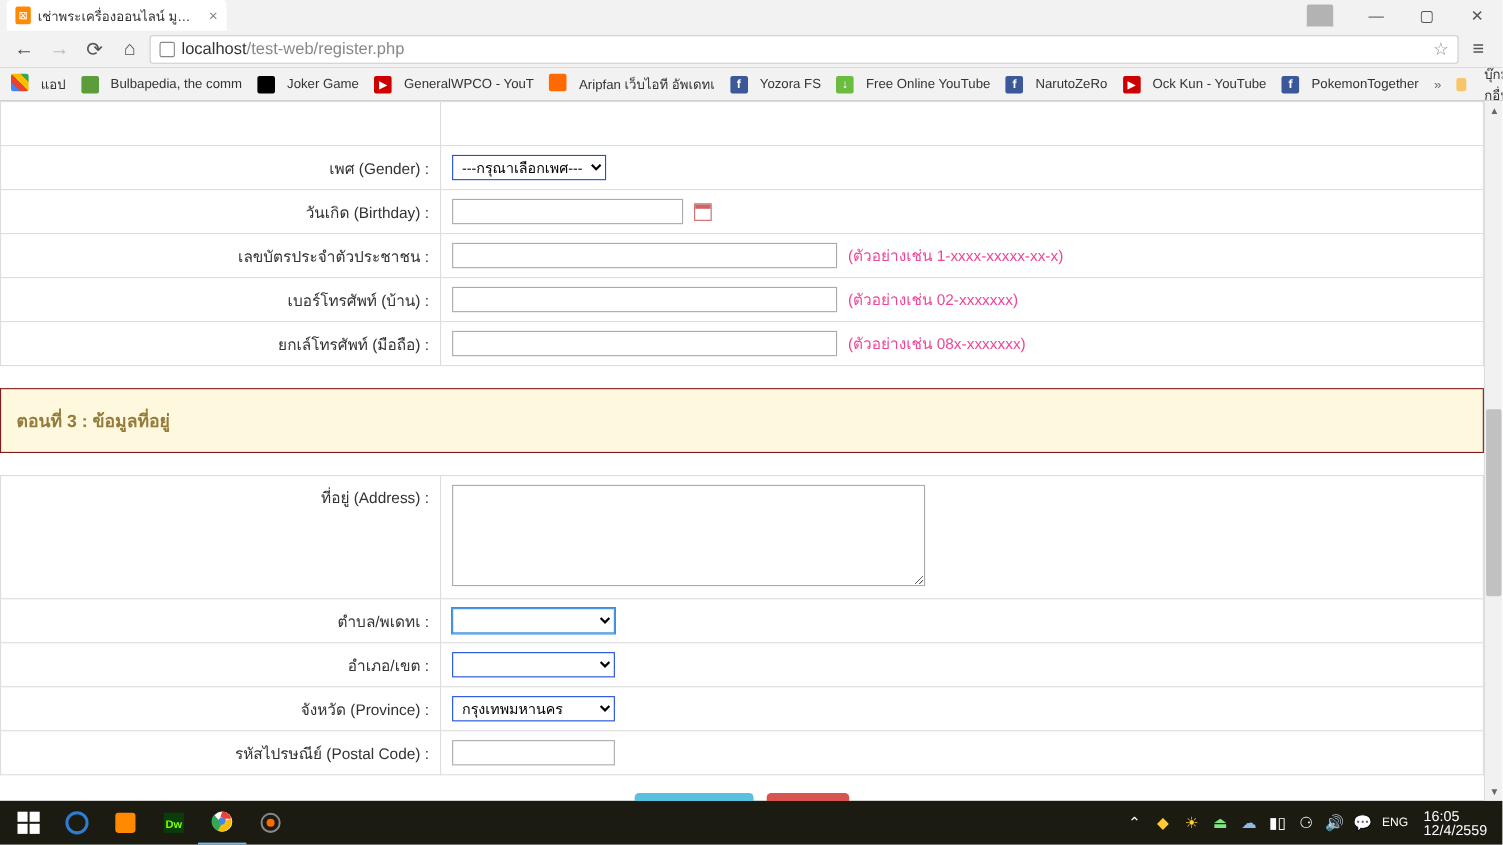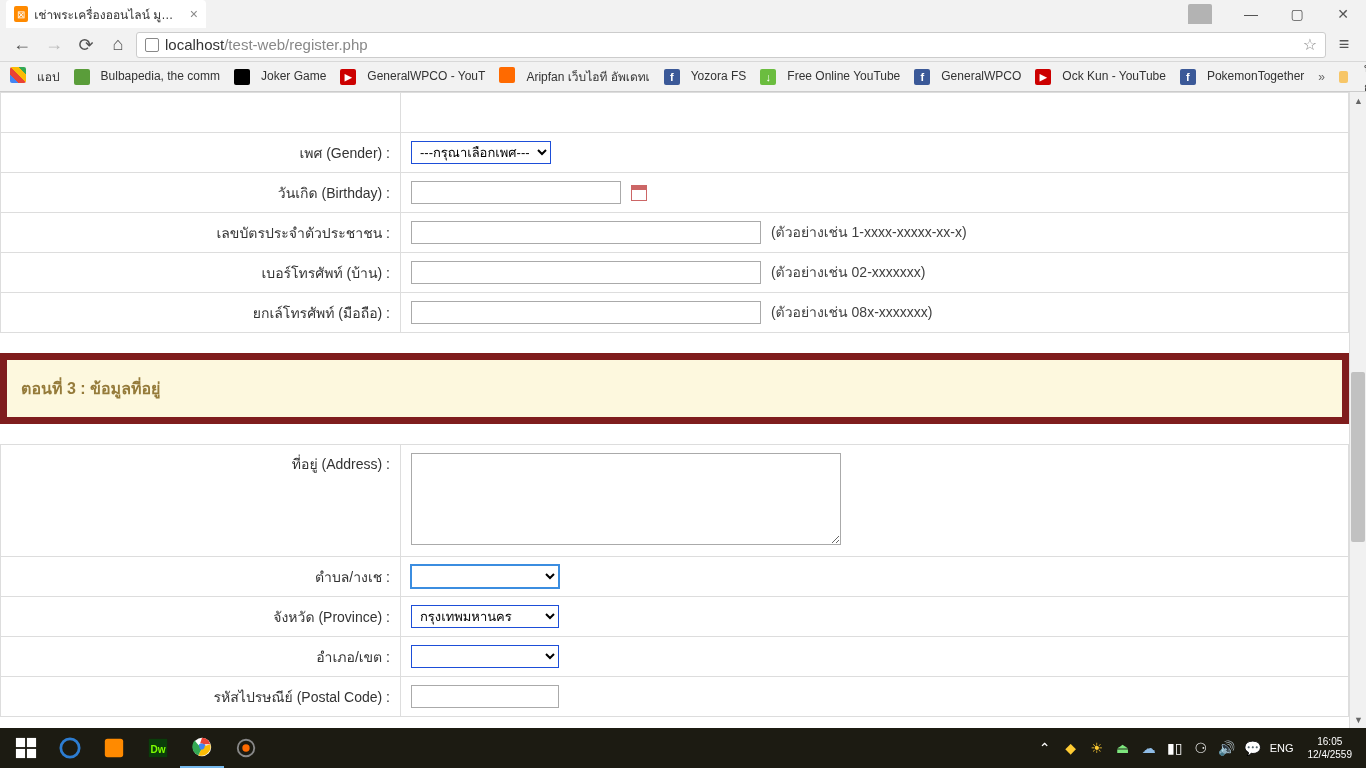--- a/index.html
+++ b/index.html
@@ -39,38 +39,38 @@
 .page-content { flex: 1; overflow-y: auto; overflow-x: hidden; }
 .page-scroll { width: 17px; background: #f1f1f1; border-left: 1px solid #ddd; position: relative; }
 .scroll-thumb { position: absolute; top: 280px; left: 1px; width: 14px; height: 170px; background: #c1c1c1; border-radius: 2px; }
 .scroll-arrow { position: absolute; left: 0; width: 17px; height: 17px; display: flex; align-items: center; justify-content: center; color: #666; font-size: 9px; }
 .scroll-arrow.up { top: 0; }
 .scroll-arrow.down { bottom: 0; }
 table.form-table { width: 100%; border-collapse: collapse; }
 table.form-table td { border: 1px solid #ddd; padding: 8px 10px; vertical-align: middle; }
 td.label-cell { width: 400px; text-align: right; color: #333; font-size: 14px; }
 td.input-cell { color: #555; font-size: 14px; }
-.hint { color: #404040; margin-left: 6px; }
+.hint { color: #ec4899; margin-left: 6px; }
 select.fld { font-size: 13px; padding: 2px 4px; border: 1px solid #1d4ed8; background: #fff; }
 input.fld { font-size: 13px; padding: 3px 6px; border: 1px solid #aaa; }
 textarea.fld { font-size: 13px; padding: 4px; border: 1px solid #aaa; resize: both; }
 .cal-icon { width: 16px; height: 16px; display: inline-block; vertical-align: middle; margin-left: 6px; background: #fff; border: 1px solid #c66; position: relative; }
 .cal-icon::before { content:''; position:absolute; top:0;left:0;right:0;height:4px;background:#c66; }
-.section-header { background: #fdf8de; color: #957b3a; font-weight: bold; font-size: 16px; padding: 16px 14px; margin: 20px 0; border: 7px solid #7f1d1d; }
+.section-header { background: #fdf8de; color: #957b3a; font-weight: bold; font-size: 16px; padding: 16px 14px; margin: 20px 0; border: 1px solid #7f1d1d; }
 .btn-row { text-align: center; padding: 16px 0 22px; }
 .btn { display: inline-block; padding: 8px 18px; color: #fff; font-size: 14px; border: none; border-radius: 4px; margin: 0 4px; }
 .btn.primary { background: #5bc0de; }
 .btn.danger { background: #d9534f; }
 .taskbar { height: 40px; background: #1c1b12; display: flex; align-items: center; padding: 0 4px; }
 .task-icon { width: 44px; height: 40px; display: flex; align-items: center; justify-content: center; color: #fff; font-size: 17px; }
 .task-icon.win { font-size: 18px; }
 .task-icon svg { width: 22px; height: 22px; }
 .tray { margin-left: auto; display: flex; align-items: center; gap: 8px; padding-right: 4px; }
 .tray-icon { width: 18px; height: 18px; display: flex; align-items: center; justify-content: center; font-size: 14px; color: #fff; }
-.tray-clock { color: #fff; font-size: 10px; text-align: center; line-height: 13px; padding: 0 6px; }
+.tray-clock { color: #fff; font-size: 13px; text-align: left; line-height: 13px; padding: 0 6px; }
 select.focused { outline: 1px solid #3b8de0; border-color: #3b8de0; }
 </style>
 </head>
 <body>
 
 <div class="chrome-window">
   <div class="title-bar">
     <div class="tab">
       <span class="tab-icon">⊠</span>
       <span class="tab-title">เช่าพระเครื่องออนไลน์ มูลนิธิสิริ</span>
@@ -123,21 +123,21 @@
     <div class="bm">
         <span class="bm-icon fb">f</span>
         <span>Yozora FS</span>
       </div>
     <div class="bm">
         <span class="bm-icon dl">↓</span>
         <span>Free Online YouTube</span>
       </div>
     <div class="bm">
         <span class="bm-icon fb">f</span>
-        <span>GeneralWPCO</span>
+        <span>NarutoZeRo</span>
       </div>
     <div class="bm">
         <span class="bm-icon yt">▶</span>
         <span>Ock Kun - YouTube</span>
       </div>
     <div class="bm">
         <span class="bm-icon fb">f</span>
         <span>PokemonTogether</span>
       </div>
     <span class="bm-chevron">»</span>
@@ -198,37 +198,37 @@
 
       <table class="form-table">
         <tbody>
             <tr>
           <td class="label-cell" style="vertical-align:top">ที่อยู่ (Address) :</td>
           <td class="input-cell">
             <textarea class="fld" style="width: 430px; height: 92px;"></textarea>
           </td>
         </tr>
         <tr>
-          <td class="label-cell">ตำบล/างเช :</td>
+          <td class="label-cell">ตำบล/พเดทเ :</td>
           <td class="input-cell">
             <select class="fld focused" style="width:148px"><option></option></select>
+          </td>
+        </tr>
+        <tr>
+          <td class="label-cell">อำเภอ/เขต :</td>
+          <td class="input-cell">
+            <select class="fld" style="width:148px"><option></option></select>
           </td>
         </tr>
         <tr>
           <td class="label-cell">จังหวัด (Province) :</td>
           <td class="input-cell">
             <select class="fld" style="width:148px">
               <option>กรุงเทพมหานคร</option>
             </select>
-          </td>
-        </tr>
-        <tr>
-          <td class="label-cell">อำเภอ/เขต :</td>
-          <td class="input-cell">
-            <select class="fld" style="width:148px"><option></option></select>
           </td>
         </tr>
         <tr>
           <td class="label-cell">รหัสไปรษณีย์ (Postal Code) :</td>
           <td class="input-cell">
             <input class="fld" style="width: 148px;">
           </td>
         </tr>
       </tbody>
         </table>

